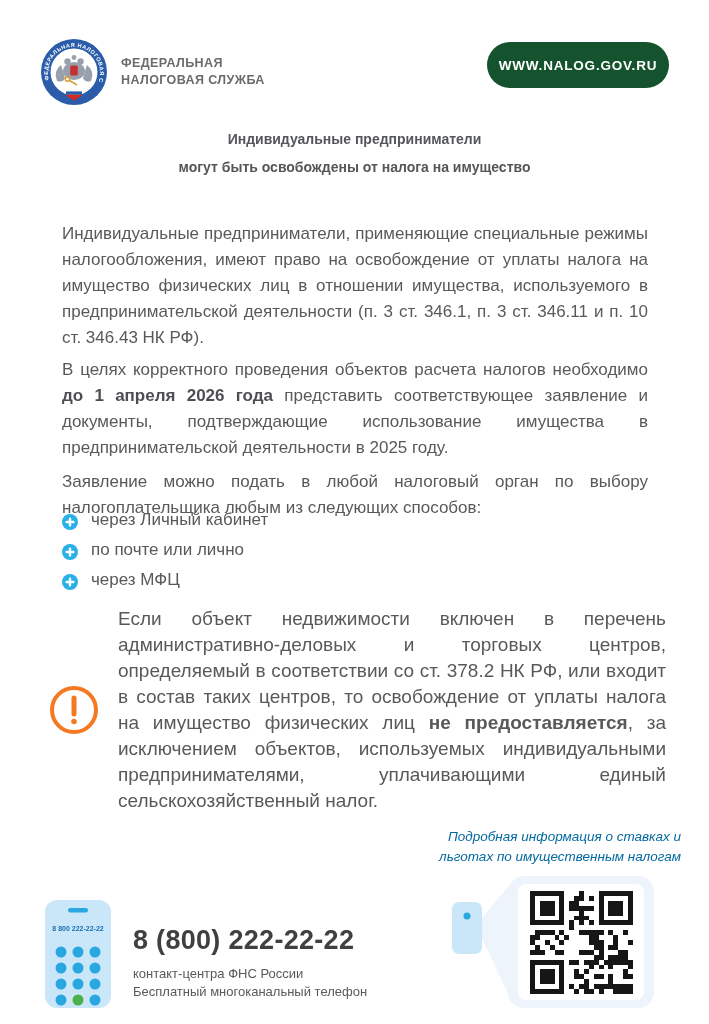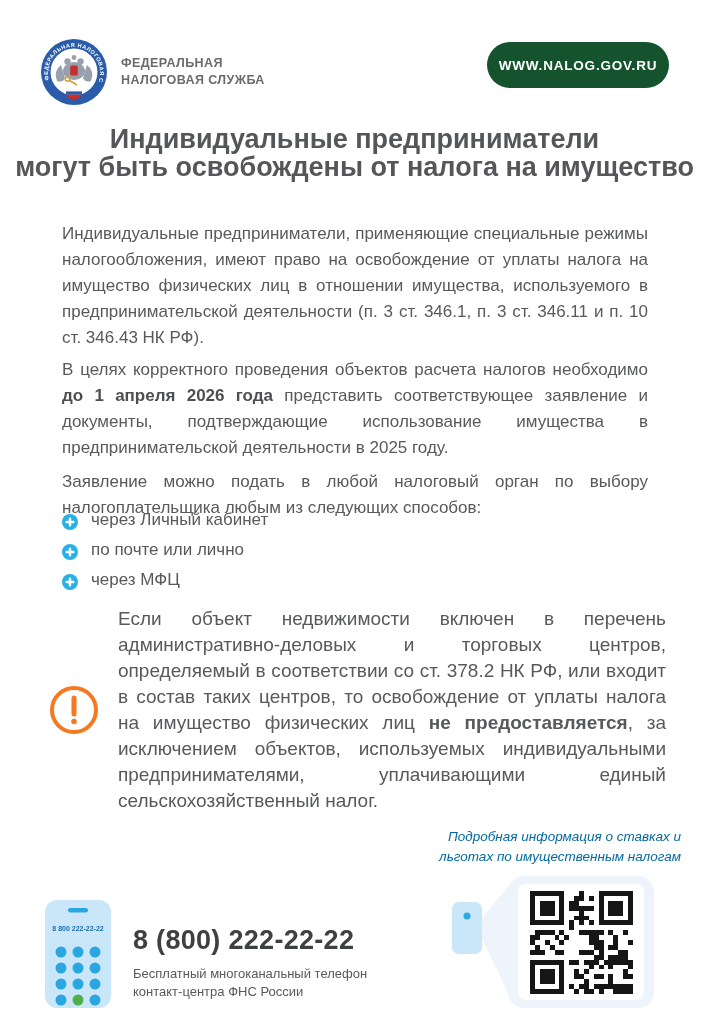--- a/index.html
+++ b/index.html
@@ -12,21 +12,21 @@
   .logo-group { position:absolute; left:40px; top:38px; display:flex; align-items:center; gap:13px; }
   .logo-name { font-size:12.5px; font-weight:bold; color:#6a6b6e; letter-spacing:.4px; line-height:1.4; text-transform:uppercase; }
   .site-pill {
     position:absolute; top:42px; right:40px; width:182px; height:46px;
     background:#14532d; border-radius:23px; border:none;
     display:flex; align-items:center; justify-content:center;
     color:#fff; font-family:"Liberation Sans",sans-serif; font-weight:bold; font-size:13.5px; letter-spacing:.8px; cursor:pointer;
   }
   
   .page-title { position:absolute; left:0; right:0; top:125px; text-align:center;
-    font-size:27px; font-weight:bold; color:#54565a; line-height:28px; }
+    font-size:14px; font-weight:bold; color:#54565a; line-height:28px; }
   
   .para { position:absolute; left:62px; width:586px; font-size:17px; line-height:26px;
     color:#58595b; text-align:justify; }
   .p-intro    { top:204px; }
   .p-deadline { top:340px; }
   .p-methods  { top:452px; }
   .para b { color:#4d4e52; }
   
   .bullet-list { position:absolute; left:62px; top:500px; }
   .bullet-item { display:flex; align-items:flex-end; gap:13px; height:30px; }
@@ -153,22 +153,22 @@
           <circle cx="33" cy="84" r="5.5"></circle>
           <circle cx="50" cy="84" r="5.5"></circle>
         <circle cx="16" cy="100" r="5.5"></circle>
           <circle cx="33" cy="100" r="5.5" fill="#4db04a"></circle>
           <circle cx="50" cy="100" r="5.5"></circle>
       </g>
     </svg>
     <div class="contact-info">
       <div class="phone-number">8 (800) 222-22-22</div>
       <div class="phone-caption">
+        <div>контакт-центра ФНС России</div>
         <div>Бесплатный многоканальный телефон</div>
-        <div>контакт-центра ФНС России</div>
       </div>
     </div>
   </div>
 
   <div class="qr-group">
     <svg width="220" height="132" viewBox="0 0 220 132">
       <polygon points="28,44 60,6 60,126 28,58" fill="#eef4fb"></polygon>
       <rect x="56" y="0" width="146" height="132" rx="16" fill="#eef4fb"></rect>
       <rect x="66" y="8" width="126" height="116" rx="8" fill="#ffffff"></rect>
       <rect x="0" y="26" width="30" height="52" rx="7" fill="#c9e7f8"></rect>

